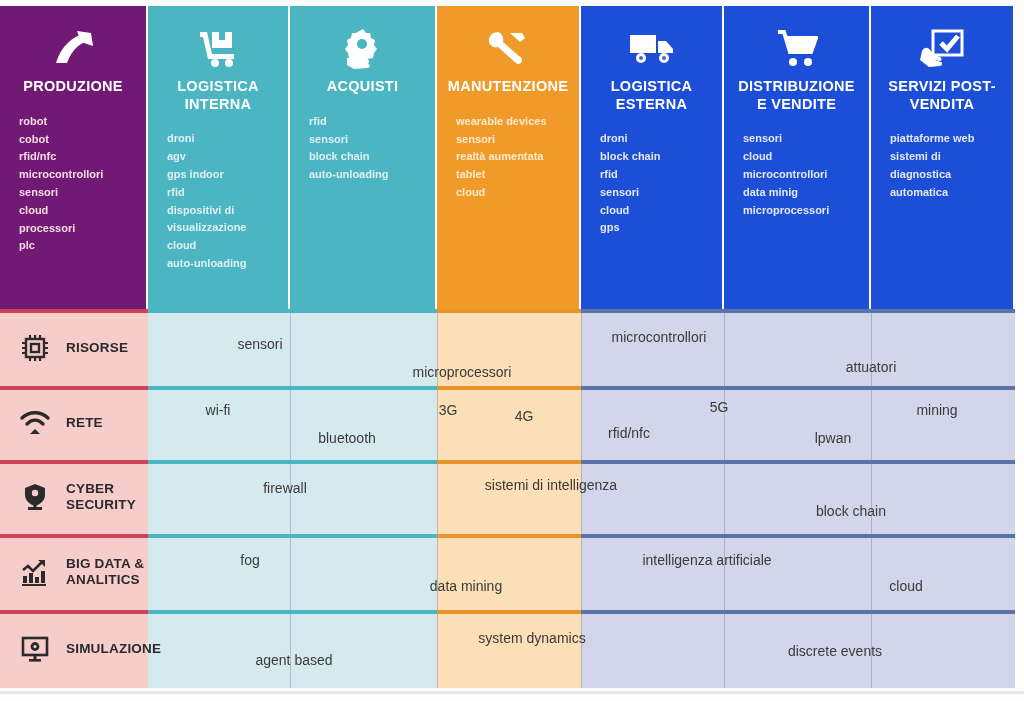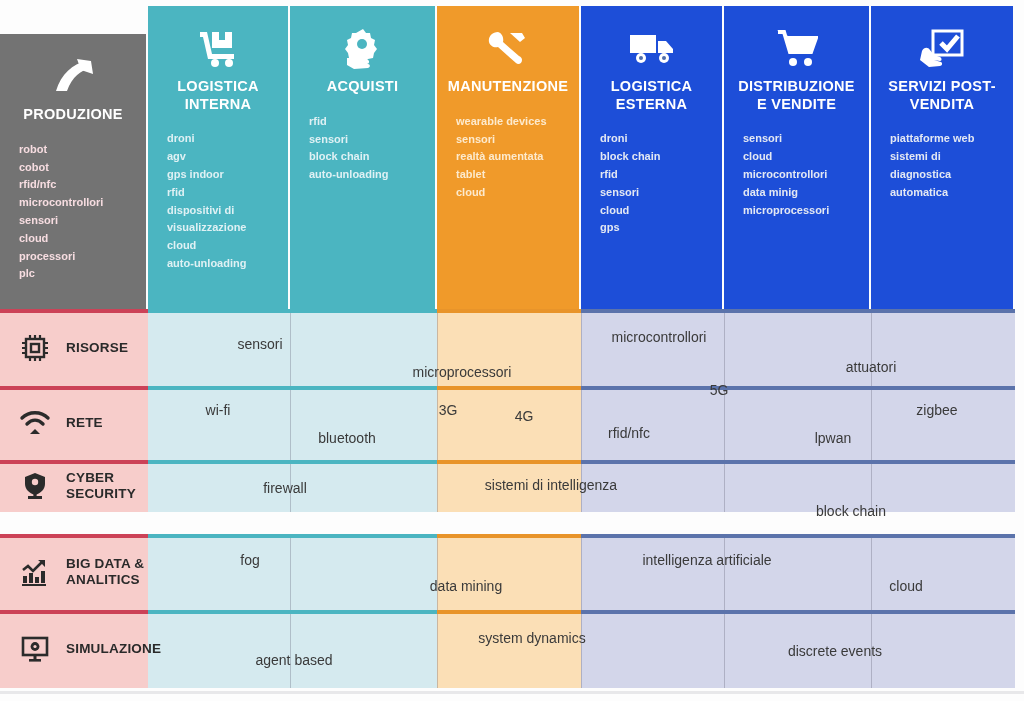--- a/index.html
+++ b/index.html
@@ -26,21 +26,21 @@
   .col-head .ico svg{display:block;}
   .col-head .ctitle{
     text-align:center;font-weight:bold;font-size:14.5px;letter-spacing:.3px;
     line-height:1.22;margin-bottom:17px;
     text-transform:uppercase;
   }
   .col-head .clist{font-size:11px;line-height:1.62;padding-left:9px;font-weight:bold;}
   .col-head .clist div{white-space:normal;}
 
   
-  .hc-red{background:#737373;margin-top:28px;}
+  .hc-red{background:#701a75;}
   .hc-teal{background:#4bb5c1;}
   .hc-orange{background:#f09a2a;}
   .hc-blue{background:#1d4ed8;}
   .hc-blue .clist, .hc-blue .ctitle{color:#ffffff;}
   .hc-blue .clist{color:#e3e8f3;}
   .hc-red .clist{color:#f7dde1;}
   .hc-teal .clist{color:#dff1f4;}
   .hc-orange .clist{color:#fdeacd;}
 
   .head-div{position:absolute;top:0;width:2px;height:303px;background:#fdfdfd;}
@@ -292,27 +292,27 @@
                 <path d="M8 14c5-5 11-5 16 0"></path>
               </g>
               <path fill="#2b2b2b" d="M16 19l5 5h-10z"></path>
             </svg>
           </div>
           <div class="ltext">RETE</div>
         </div>
         <div class="entry" style="left: 218px; top: 24px; transform: translate(-50%, -50%);">wi-fi</div>
         <div class="entry" style="left: 448px; top: 24px; transform: translate(-50%, -50%);">3G</div>
         <div class="entry" style="left: 524px; top: 30px; transform: translate(-50%, -50%);">4G</div>
-        <div class="entry" style="left: 719px; top: 4px; transform: translate(-50%, -50%); text-align: center;">5G</div>
-        <div class="entry" style="left: 937px; top: 24px; transform: translate(-50%, -50%);">zigbee</div>
+        <div class="entry" style="left: 719px; top: 21px; transform: translate(-50%, -50%); text-align: center;">5G</div>
+        <div class="entry" style="left: 937px; top: 24px; transform: translate(-50%, -50%);">mining</div>
         <div class="entry" style="left: 347px; top: 52px; transform: translate(-50%, -50%);">bluetooth</div>
         <div class="entry" style="left: 629px; top: 47px; transform: translate(-50%, -50%);">rfid/nfc</div>
         <div class="entry" style="left: 833px; top: 52px; transform: translate(-50%, -50%);">lpwan</div>
       </div>
-      <div class="rowband" style="top: 151px; height: 52px;">
+      <div class="rowband" style="top: 151px; height: 74px;">
         <div class="rowcell bc-red" style="left: 0px; width: 148px;"></div>
         <div class="rowcell bc-red" style="left: 0px; width: 148px;"></div>
         <div class="rowcell bc-teal" style="left: 148px; width: 142px;"></div>
         <div class="rowcell bc-teal" style="left: 290px; width: 147px;"></div>
         <div class="rowcell bc-orange" style="left: 437px; width: 144px;"></div>
         <div class="rowcell bc-blue" style="left: 581px; width: 143px;"></div>
         <div class="rowcell bc-blue" style="left: 724px; width: 147px;"></div>
         <div class="rowcell bc-blue" style="left: 871px; width: 144px;"></div>
         <div class="rule ru-red" style="left: 0px; width: 148px;"></div>
         <div class="rule ru-teal" style="left: 148px; width: 142px;"></div>

